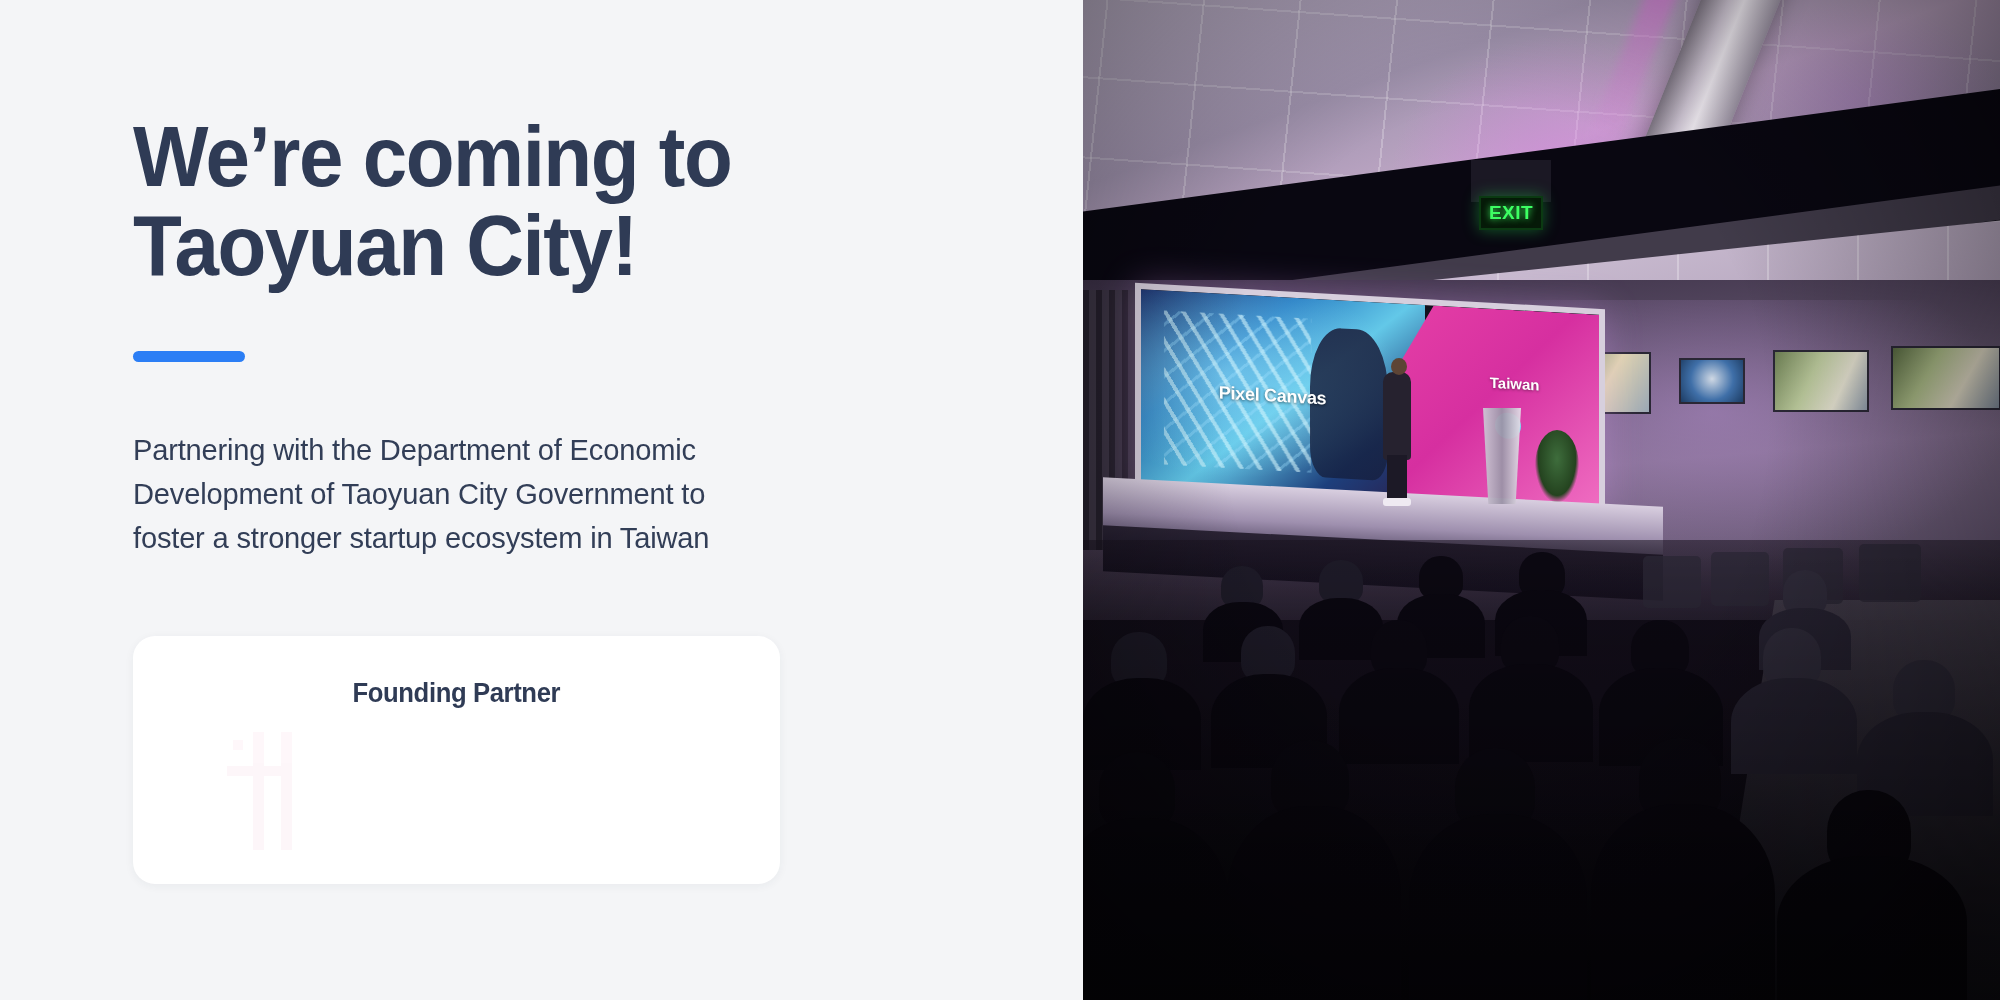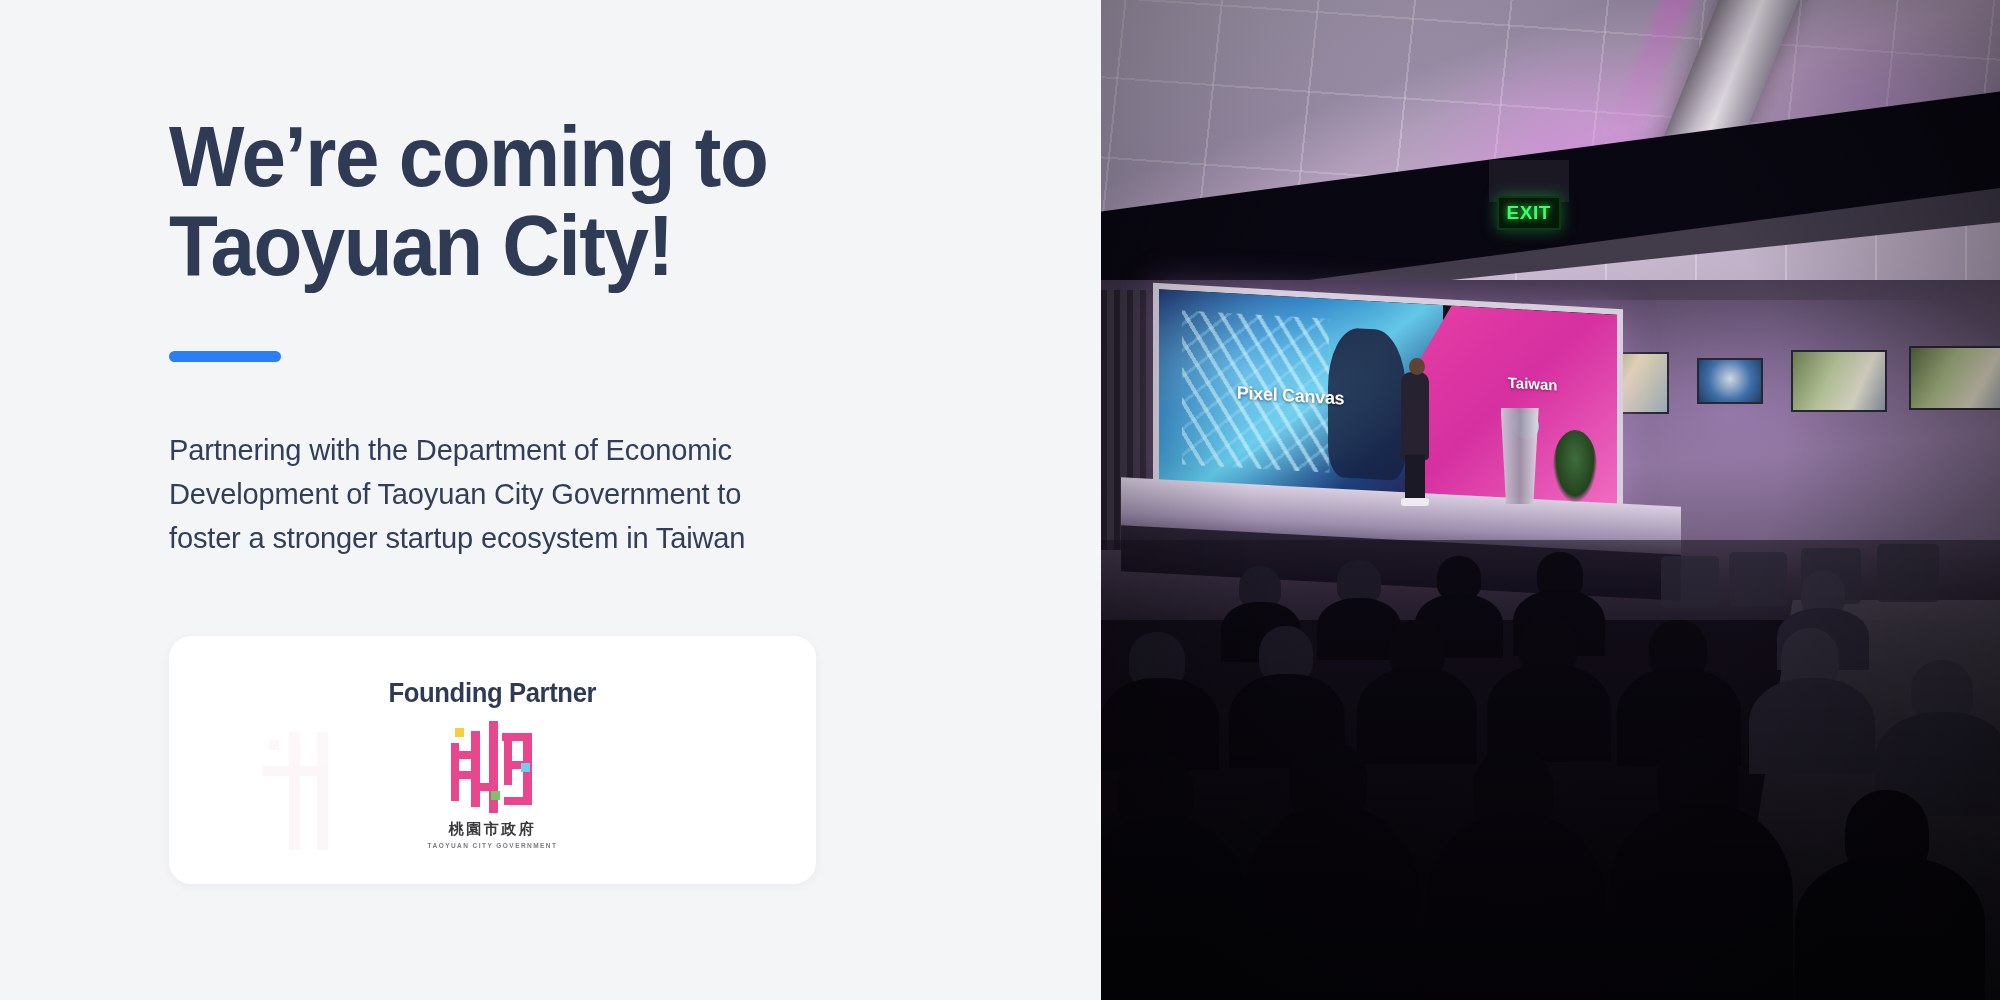--- a/index.html
+++ b/index.html
@@ -8,21 +8,20 @@
     width:2000px; height:1000px;
     background:#ffffff;
     font-family:"Liberation Sans", sans-serif;
     overflow:hidden;
   }
   .banner {
     position:relative;
     width:2000px; height:1000px;
     display:flex;
     background:#f4f5f7;
-    padding-left:36px;
   }
 
   
   .left-panel {
     position:relative;
     width:1083px; height:1000px;
     background:#f4f5f7;
     padding:0 0 0 133px;
     display:flex;
     flex-direction:column;
@@ -432,48 +431,20 @@
 
       <div class="card-ghost">
         <i style="left:14px; top:8px;  width:10px; height:10px;"></i>
         <i style="left:34px; top:0px;  width:11px; height:118px;"></i>
         <i style="left:62px; top:0px;  width:11px; height:118px;"></i>
         <i style="left:8px;  top:34px; width:64px; height:10px;"></i>
       </div>
 
       <div class="partner-title">Founding Partner</div>
 
-      <div class="logo-wrap">
-
-        <div class="logo-mark">
-
-          <i class="y" style="left:8px;  top:7px;  width:9px;  height:9px;"></i>
-
-          <i style="left:4px;  top:22px; width:8px;  height:58px;"></i>
-          <i style="left:24px; top:10px; width:9px;  height:76px;"></i>
-          <i style="left:4px;  top:30px; width:29px; height:8px;"></i>
-          <i style="left:4px;  top:50px; width:29px; height:8px;"></i>
-          <i style="left:24px; top:62px; width:20px; height:8px;"></i>
-
-          <i style="left:42px; top:0px;  width:9px;  height:92px;"></i>
-
-          <i class="g" style="left:44px; top:70px; width:9px; height:9px;"></i>
-
-          <i style="left:57px; top:18px; width:8px;  height:46px;"></i>
-          <i style="left:55px; top:12px; width:29px; height:8px;"></i>
-          <i style="left:76px; top:12px; width:9px;  height:72px;"></i>
-          <i style="left:57px; top:40px; width:20px; height:8px;"></i>
-          <i style="left:57px; top:76px; width:28px; height:8px;"></i>
-
-          <i class="b" style="left:74px; top:42px; width:9px; height:9px;"></i>
-        </div>
-
-        <div class="logo-cn">桃園市政府</div>
-        <div class="logo-en">TAOYUAN CITY GOVERNMENT</div>
-      </div>
     </div>
   </div>
 
   <div class="photo-panel">
 
     <div class="ceiling"></div>
     <div class="ceiling-grid"></div>
     <div class="ceiling-glow1"></div>
     <div class="ceiling-glow2"></div>
     <div class="duct-glow"></div>

